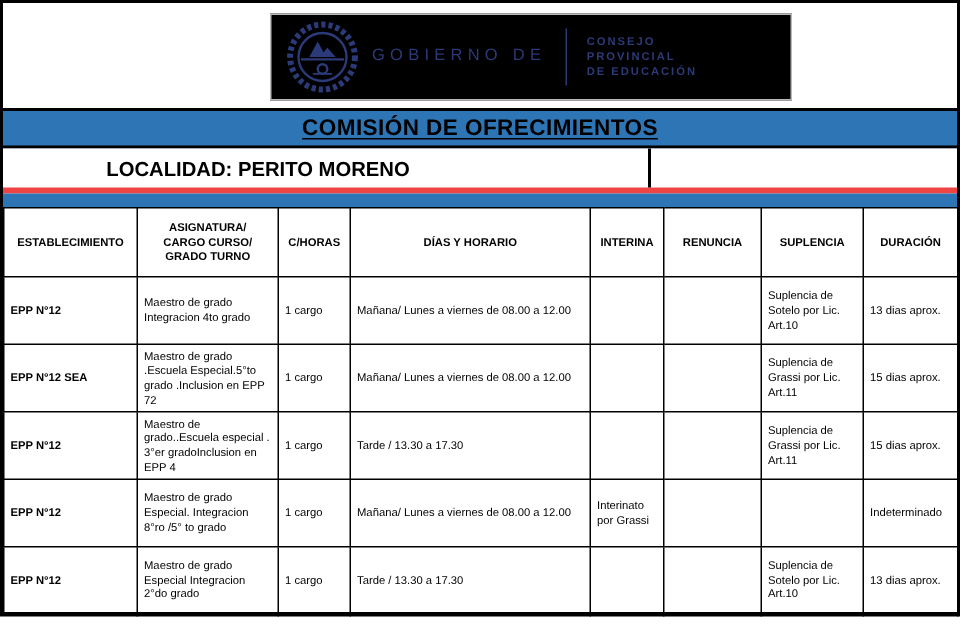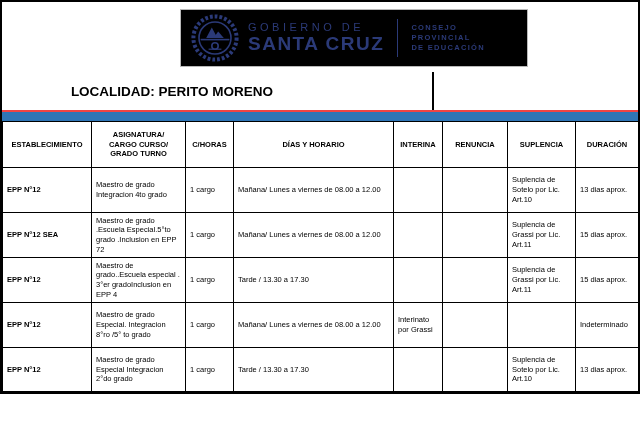--- a/index.html
+++ b/index.html
@@ -44,22 +44,22 @@
   }
   .title-text {
     color: #000; font-weight: bold; font-size: 15px;
     letter-spacing: 0.3px;
     text-decoration: underline;
     text-underline-offset: 2px;
   }
 
   
   .info-row {
-    height: 40px;
-    border-bottom: 2px solid #ef4444;
+    height: 30px;
+    border-bottom: 4px solid #ef4444;
     display: flex; background: #fff;
   }
   .info-cell {
     display: flex; align-items: center; justify-content: center;
     font-weight: bold; font-size: 13.5px; color: #000;
   }
   .info-localidad { width: 432px; border-right: 2px solid #000; padding-right: 90px; }
   .info-fecha { flex: 1; }
 
   
@@ -103,31 +103,33 @@
           <circle cx="30" cy="30" r="20" fill="none" stroke="#2b3a78" stroke-width="2"></circle>
           <line x1="12" y1="32" x2="48" y2="32" stroke="#2b3a78" stroke-width="2"></line>
           <polygon points="26,17 33,30 19,30" fill="#2b3a78"></polygon>
           <polygon points="34,22 41,30 28,30" fill="#2b3a78"></polygon>
           <circle cx="30" cy="40" r="4" fill="none" stroke="#2b3a78" stroke-width="2"></circle>
           <line x1="22" y1="44" x2="38" y2="44" stroke="#2b3a78" stroke-width="1.5"></line>
         </svg>
       </div>
       <div class="gov-text">
         <span class="gov-line1">GOBIERNO DE</span>
-        <span class="gov-line2">SANTA CRUZ</span>
       </div>
       <div class="banner-divider"></div>
       <div class="council-text">
         <div>CONSEJO</div>
         <div>PROVINCIAL</div>
         <div>DE EDUCACIÓN</div>
       </div>
     </div>
   </div>
 
+  <div class="title-bar">
+    <span class="title-text">COMISIÓN DE OFRECIMIENTOS</span>
+  </div>
 
   <div class="info-row">
     <div class="info-cell info-localidad">LOCALIDAD: PERITO MORENO</div>
   </div>
 
   <div class="blue-strip"></div>
 
   <table class="offers">
     <colgroup>
       <col style="width:89px">

